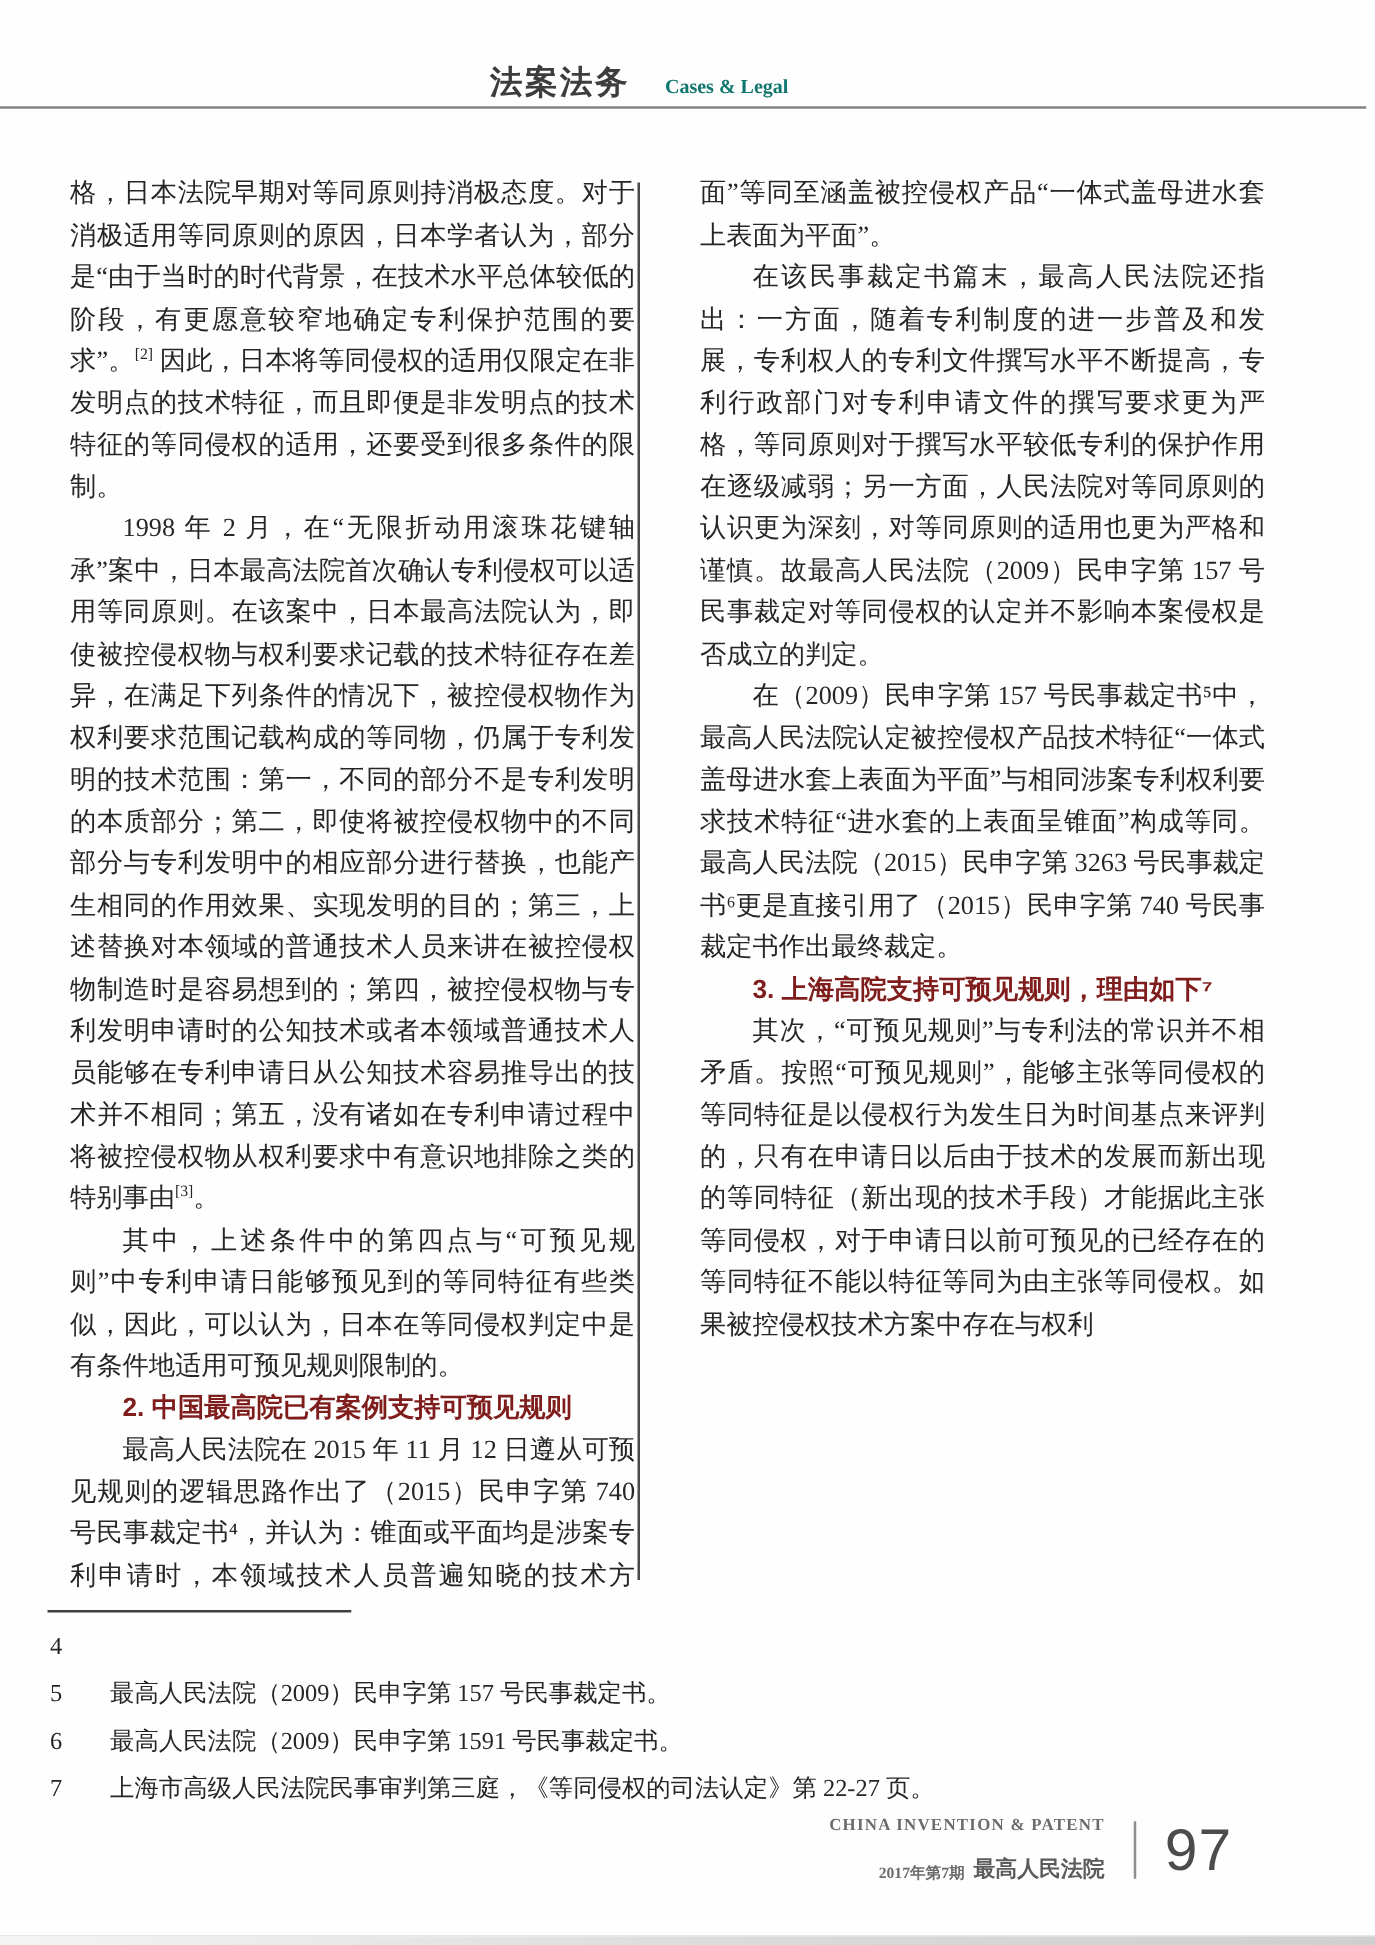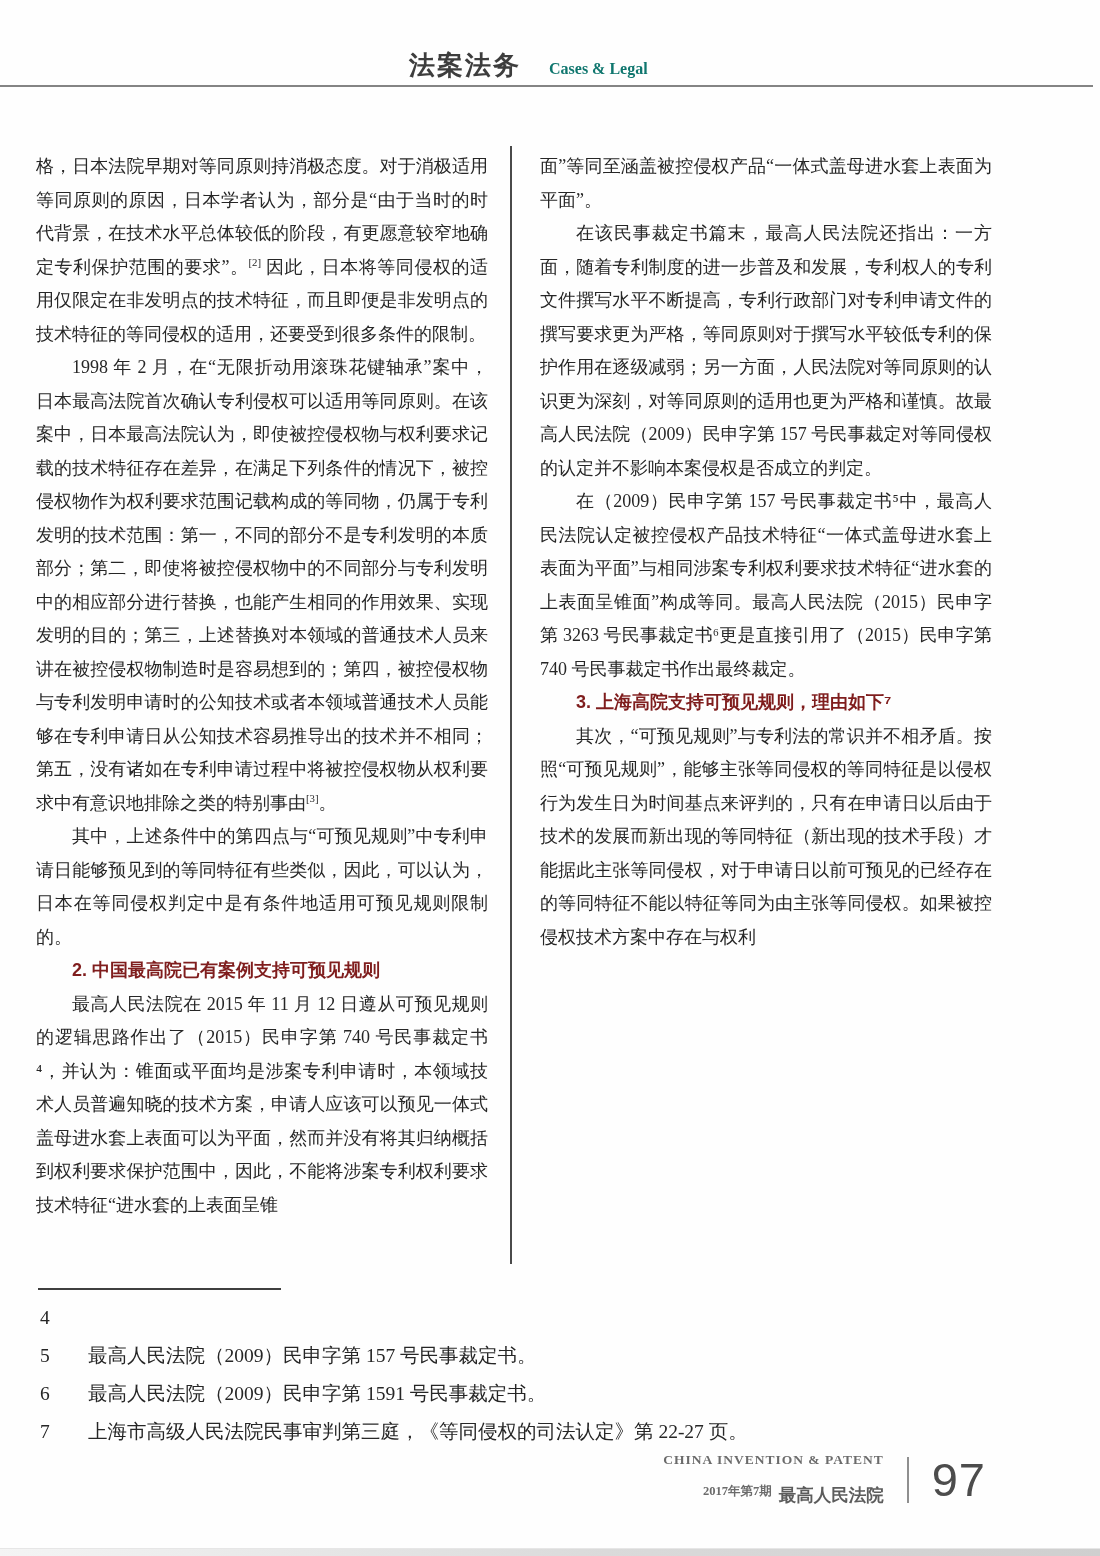--- a/index.html
+++ b/index.html
@@ -1,44 +1,44 @@
 <!DOCTYPE html>
 <html><head>
 <meta charset="utf-8">
 <style>
   html,body{margin:0;padding:0;background:#ffffff;}
   .page{
     position:relative;width:1100px;height:1556px;background:#fefefe;
     font-family:"Liberation Serif","DejaVu Serif",serif;color:#2b2b2b;overflow:hidden;
   }
   
-  .page-header{position:absolute;top:48px;left:392px;display:flex;align-items:baseline;gap:28px;margin-left:17px;}
+  .page-header{position:absolute;top:48px;left:392px;display:flex;align-items:baseline;gap:28px;}
   .sec-zh{font-family:"Liberation Sans","DejaVu Sans",sans-serif;font-weight:700;font-size:26px;color:#3d3d3d;letter-spacing:2px;}
   .sec-en{font-size:16px;font-weight:600;color:#0f766e;}
   .header-rule{position:absolute;top:85px;left:0;width:1093px;height:2px;background:#848484;}
   
-  .col{position:absolute;top:150px;width:452px;height:1140px;overflow:hidden;
-       font-size:18px;line-height:33.5px;text-align:justify;color:#262626;}
+  .col{position:absolute;top:138px;width:452px;height:1140px;overflow:hidden;
+       font-size:21px;line-height:33.5px;text-align:justify;color:#262626;margin-left:20px;}
   .col-left{left:36px;}
   .col-right{left:540px;}
   .col p{margin:0;padding:0;text-align:justify;}
   .col p.indent{text-indent:2em;}
   .col p.heading{font-family:"Liberation Sans","DejaVu Sans",sans-serif;font-weight:700;text-indent:2em;color:#7f1d1d;}
   .col sup{font-size:0.6em;line-height:0;vertical-align:super;}
   .col-divider{position:absolute;left:510px;top:146px;width:2px;height:1118px;background:#4a4a4a;}
   
   .footnote-rule{position:absolute;left:38px;top:1288px;width:243px;height:2px;background:#3f3f3f;}
   .footnotes{position:absolute;left:40px;top:1304px;width:1010px;font-size:19.5px;color:#262626;}
   .fn-item{display:flex;margin-bottom:10px;line-height:28px;}
   .fn-num{width:48px;flex:none;}
   
   .page-footer{position:absolute;top:1452px;right:114px;display:flex;align-items:center;gap:23px;}
   .footer-text{text-align:right;color:#6b6b6b;}
   .journal-en{font-size:13.5px;font-weight:700;letter-spacing:1px;}
-  .journal-zh-line{margin-top:15px;display:flex;justify-content:flex-end;align-items:flex-start;gap:7px;}
+  .journal-zh-line{margin-top:15px;display:flex;justify-content:flex-end;align-items:flex-end;gap:7px;}
   .issue{font-size:12.5px;font-weight:700;color:#6b6b6b;}
   .journal-zh{font-family:"Liberation Sans","DejaVu Sans",sans-serif;font-size:17.5px;font-weight:700;color:#5c5c5c;}
   .footer-divider{width:2px;height:46px;background:#8f8f8f;}
   .page-number{font-family:"Liberation Sans","DejaVu Sans",sans-serif;font-size:47px;color:#4c4c4c;letter-spacing:1px;}
   
   .scan-edge{position:absolute;left:0;bottom:0;width:100%;height:7px;
     background:linear-gradient(to right,#f4f4f4,#dadada 55%,#cfcfcf);border-top:1px solid #e6e6e6;}
 </style>
 </head>
 <body>

